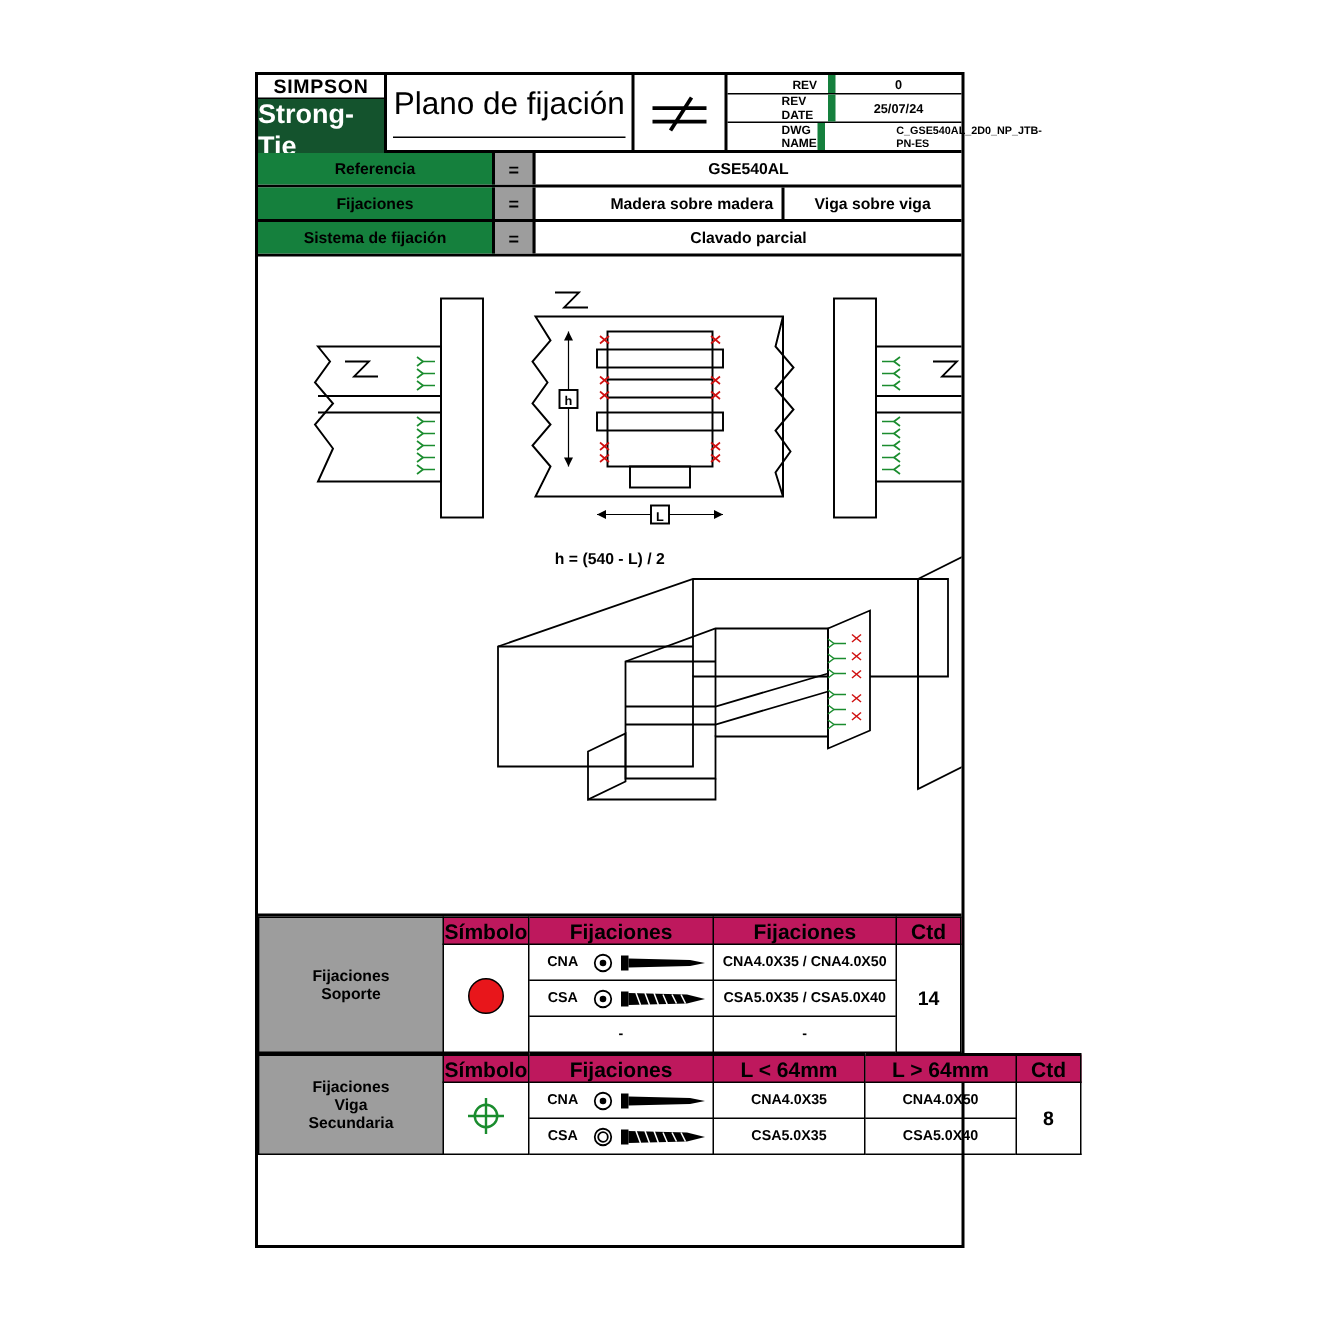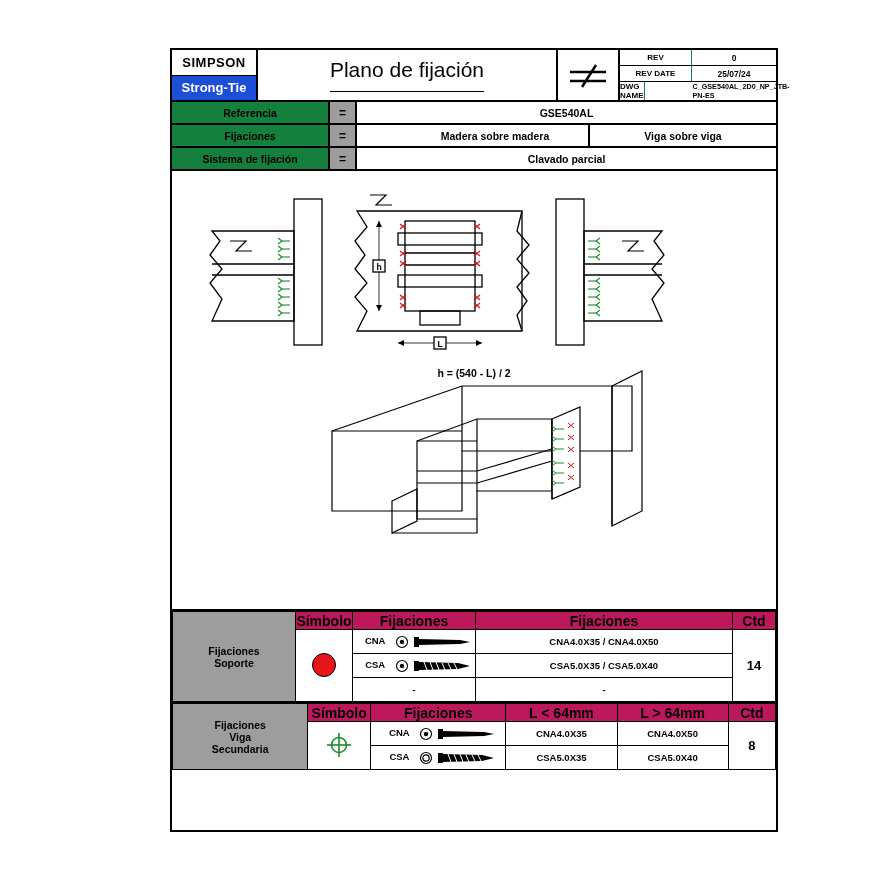--- a/index.html
+++ b/index.html
@@ -1,31 +1,31 @@
 <!DOCTYPE html>
 <html><head>
 <meta charset="utf-8">
 <style>
   html,body{margin:0;padding:0;background:#ffffff;}
   body{width:880px;height:880px;font-family:"Liberation Sans",sans-serif;color:#000;}
-  .sheet{position:absolute;left:170px;top:48px;width:608px;height:784px;border:2px solid #000;background:#fff;box-sizing:border-box;}
+  .sheet{position:absolute;left:170px;top:48px;width:473px;height:784px;border:2px solid #000;background:#fff;box-sizing:border-box;}
 
   
   .titleblock{display:flex;height:52px;border-bottom:2px solid #000;box-sizing:border-box;}
   .logo{width:86px;border-right:2px solid #000;box-sizing:border-box;display:flex;flex-direction:column;}
   .logo .l1{flex:1;display:flex;align-items:center;justify-content:center;font-weight:bold;font-size:13px;letter-spacing:.5px;border-bottom:1px solid #000;}
-  .logo .l2{flex:1;background:#1d4ed8;color:#fff;display:flex;align-items:center;justify-content:center;font-weight:bold;font-size:13px;}
+  .logo .l2{flex:1;background:#14532d;color:#fff;display:flex;align-items:center;justify-content:center;font-weight:bold;font-size:18px;}
   .maintitle{flex:1;display:flex;align-items:center;justify-content:center;border-right:2px solid #000;box-sizing:border-box;}
   .maintitle span{font-size:21px;border-bottom:1.5px solid #000;padding-bottom:9px;}
   .symbolcell{width:62px;border-right:2px solid #000;box-sizing:border-box;position:relative;}
   .symbolcell svg{position:absolute;left:50%;top:50%;transform:translate(-50%,-50%);}
   .revbox{width:156px;display:flex;flex-direction:column;box-sizing:border-box;}
   .revrow{display:flex;flex:1;border-bottom:1px solid #000;box-sizing:border-box;}
   .revrow:last-child{border-bottom:none;}
-  .revrow .k{width:72px;border-right:1px solid #15803d;display:flex;align-items:center;justify-content:center;font-size:8px;font-weight:bold;box-sizing:border-box;}
+  .revrow .k{width:72px;border-right:5px solid #15803d;display:flex;align-items:center;justify-content:center;font-size:8px;font-weight:bold;box-sizing:border-box;padding-left:36px;}
   .revrow .v{flex:1;display:flex;align-items:center;justify-content:center;font-size:8.5px;font-weight:bold;box-sizing:border-box;}
   .revrow .v.small{font-size:7.2px;margin-left:48px;}
 
   
   .inforow{display:flex;height:23px;border-bottom:2px solid #000;box-sizing:border-box;}
   .inforow .lbl{width:158px;background:#15803d;border-right:2px solid #000;display:flex;align-items:center;justify-content:center;font-size:10.5px;font-weight:bold;box-sizing:border-box;}
   .inforow .eq{width:27px;background:#9d9d9d;border-right:2px solid #000;display:flex;align-items:center;justify-content:center;font-size:12px;font-weight:bold;box-sizing:border-box;}
   .inforow .val{flex:1;display:flex;align-items:center;justify-content:center;font-size:10.5px;font-weight:bold;box-sizing:border-box;}
   .inforow .val.half{border-right:2px solid #000;padding-left:45px;}
 

